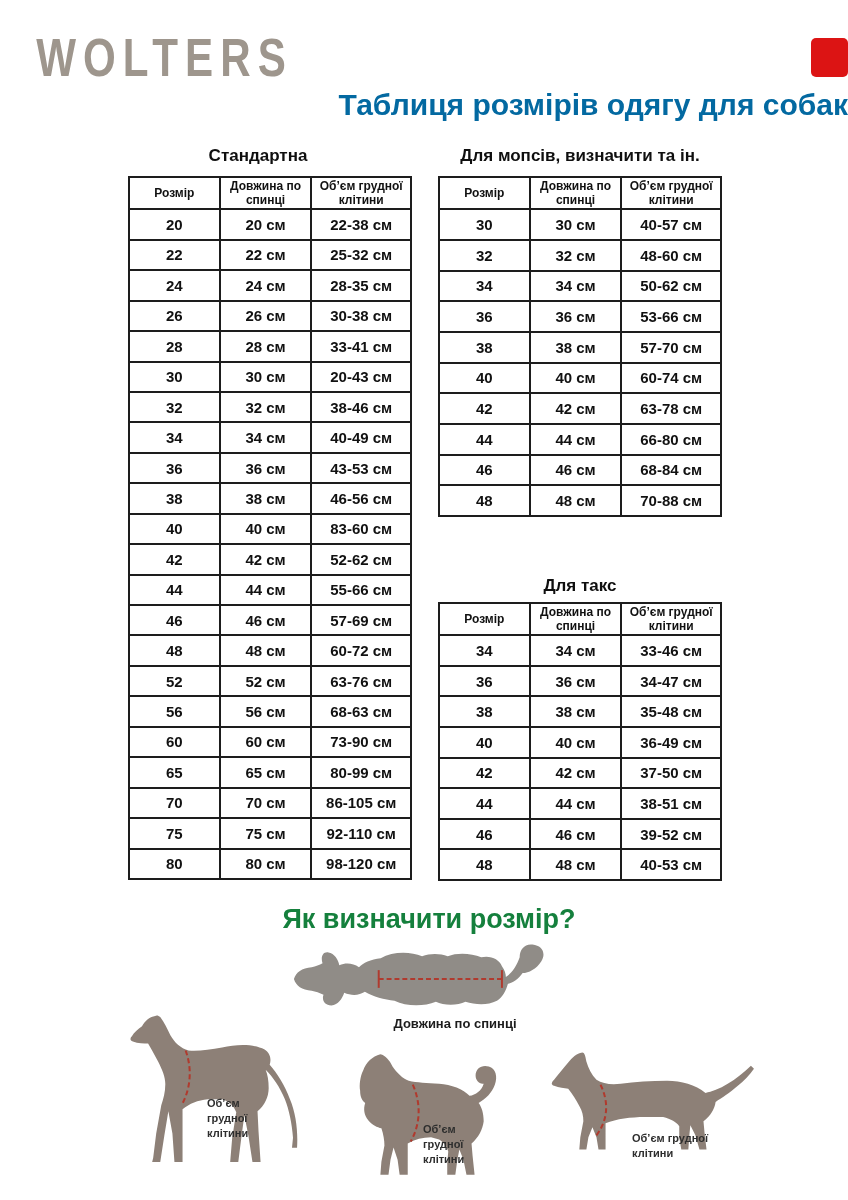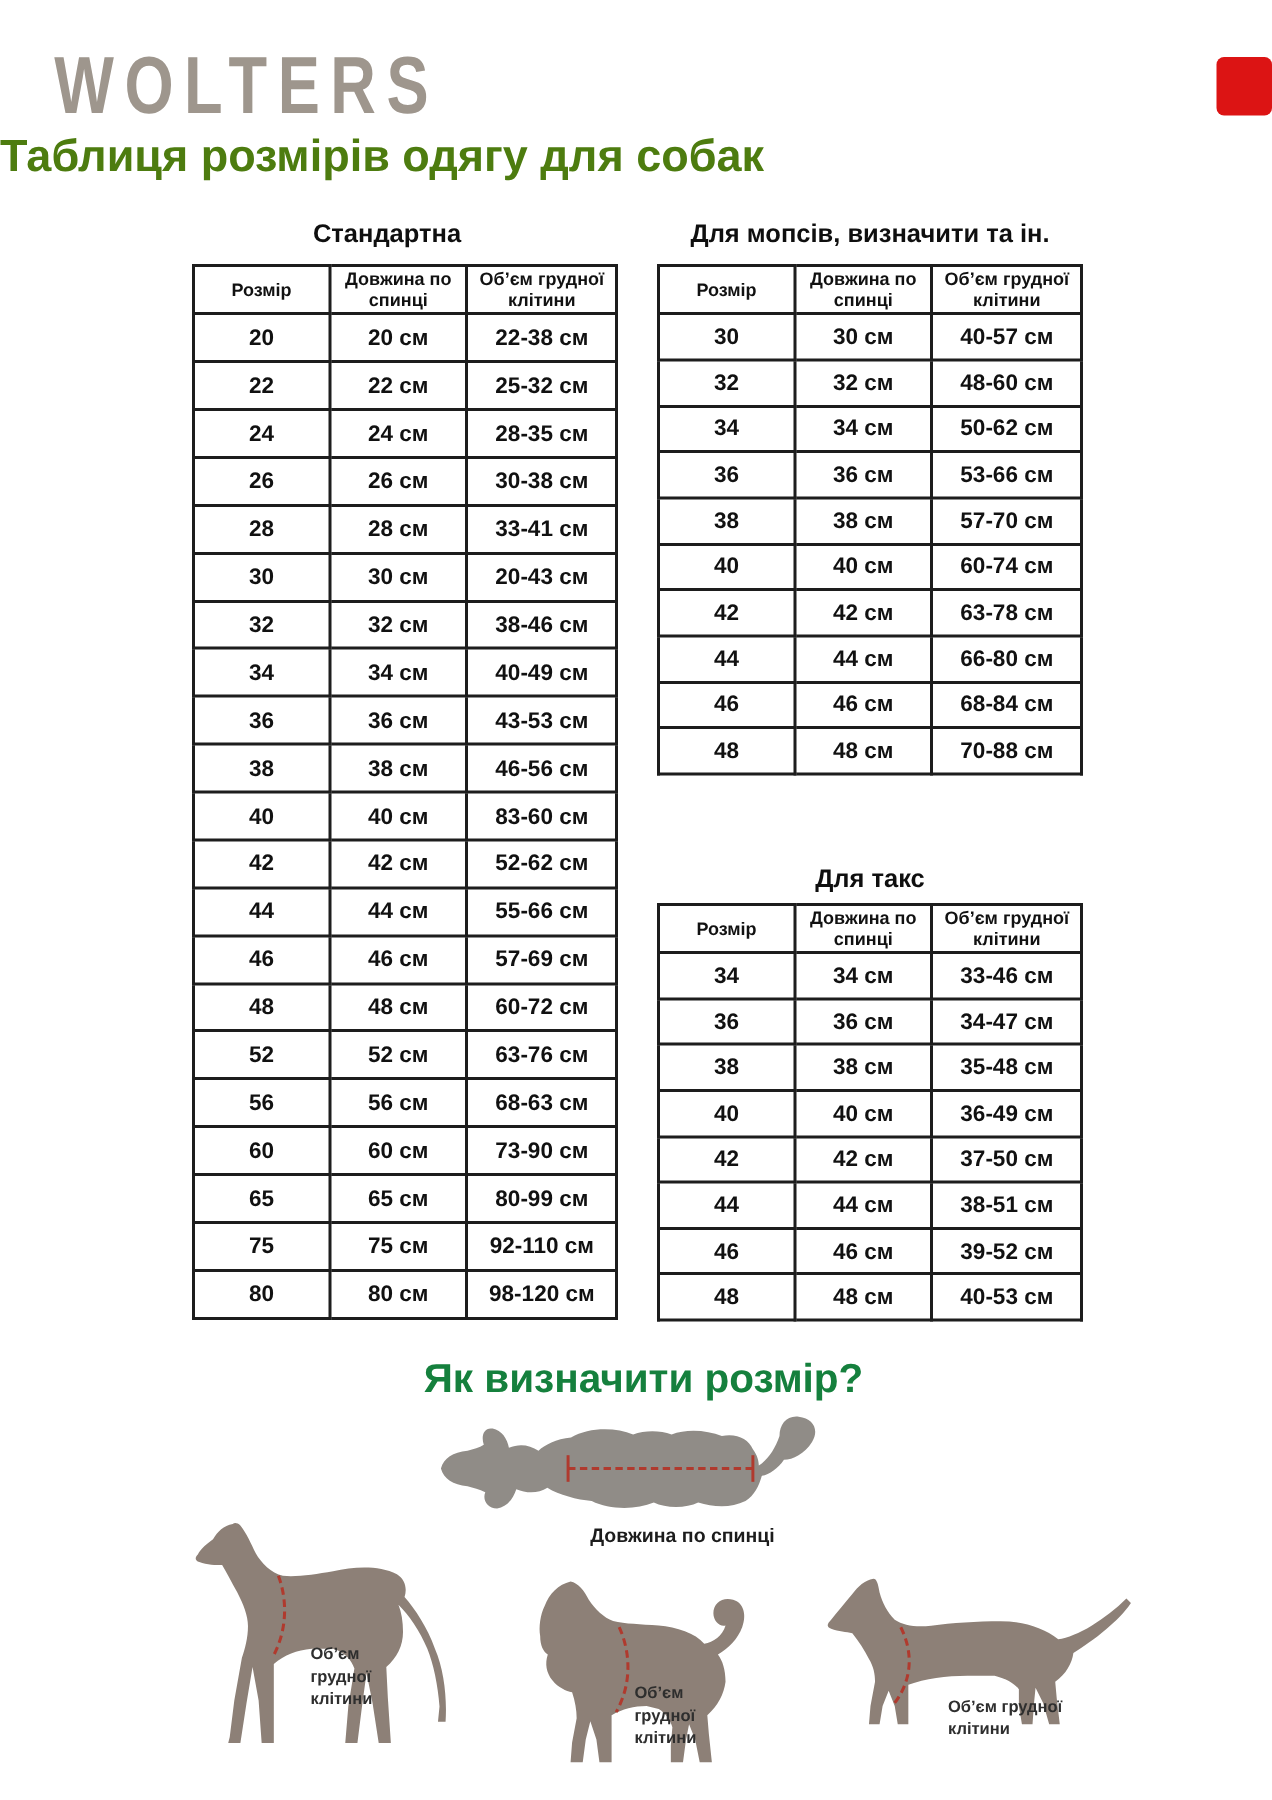--- a/index.html
+++ b/index.html
@@ -3,22 +3,22 @@
 <meta charset="utf-8">
 <style>
   html,body{margin:0;padding:0;background:#fff;}
   .page{position:relative;width:848px;height:1200px;background:#fff;overflow:hidden;
         font-family:"Liberation Sans","DejaVu Sans",sans-serif;color:#111;}
 
   
   .logo-row{position:absolute;top:30px;left:0;width:100%;display:flex;justify-content:space-between;align-items:center;gap:15px;}
   .logo-text{font-size:54px;font-weight:700;letter-spacing:9px;color:#9e968d;line-height:1;transform:scaleX(.78);}
   .logo-square{width:37px;height:39px;border-radius:5px;background:#dc1414;}
-  .page-title{position:absolute;top:88px;left:0;width:100%;margin:0;text-align:left;
-              font-size:30px;font-weight:700;color:#4d7c0f;}
+  .page-title{position:absolute;top:88px;left:0;width:100%;margin:0;text-align:right;
+              font-size:30px;font-weight:700;color:#0369a1;}
 
   
   .tbl-title{position:absolute;font-size:17px;font-weight:700;text-align:center;color:#0f0f0f;}
   #t1-title{left:116px;width:284px;top:146px;}
   #t2-title{left:438px;width:284px;top:146px;}
   #t3-title{left:438px;width:284px;top:576px;}
 
   
   table.size{position:absolute;border-collapse:collapse;table-layout:fixed;}
   #t1{left:128px;top:176px;width:284px;height:704px;}
@@ -161,20 +161,25 @@
           <td>60</td>
           <td>60 см</td>
           <td>73-90 см</td>
         </tr>
         <tr>
           <td>65</td>
           <td>65 см</td>
           <td>80-99 см</td>
         </tr>
         <tr>
+          <td>70</td>
+          <td>70 см</td>
+          <td>86-105 см</td>
+        </tr>
+        <tr>
           <td>75</td>
           <td>75 см</td>
           <td>92-110 см</td>
         </tr>
         <tr>
           <td>80</td>
           <td>80 см</td>
           <td>98-120 см</td>
         </tr>
       </tbody>

